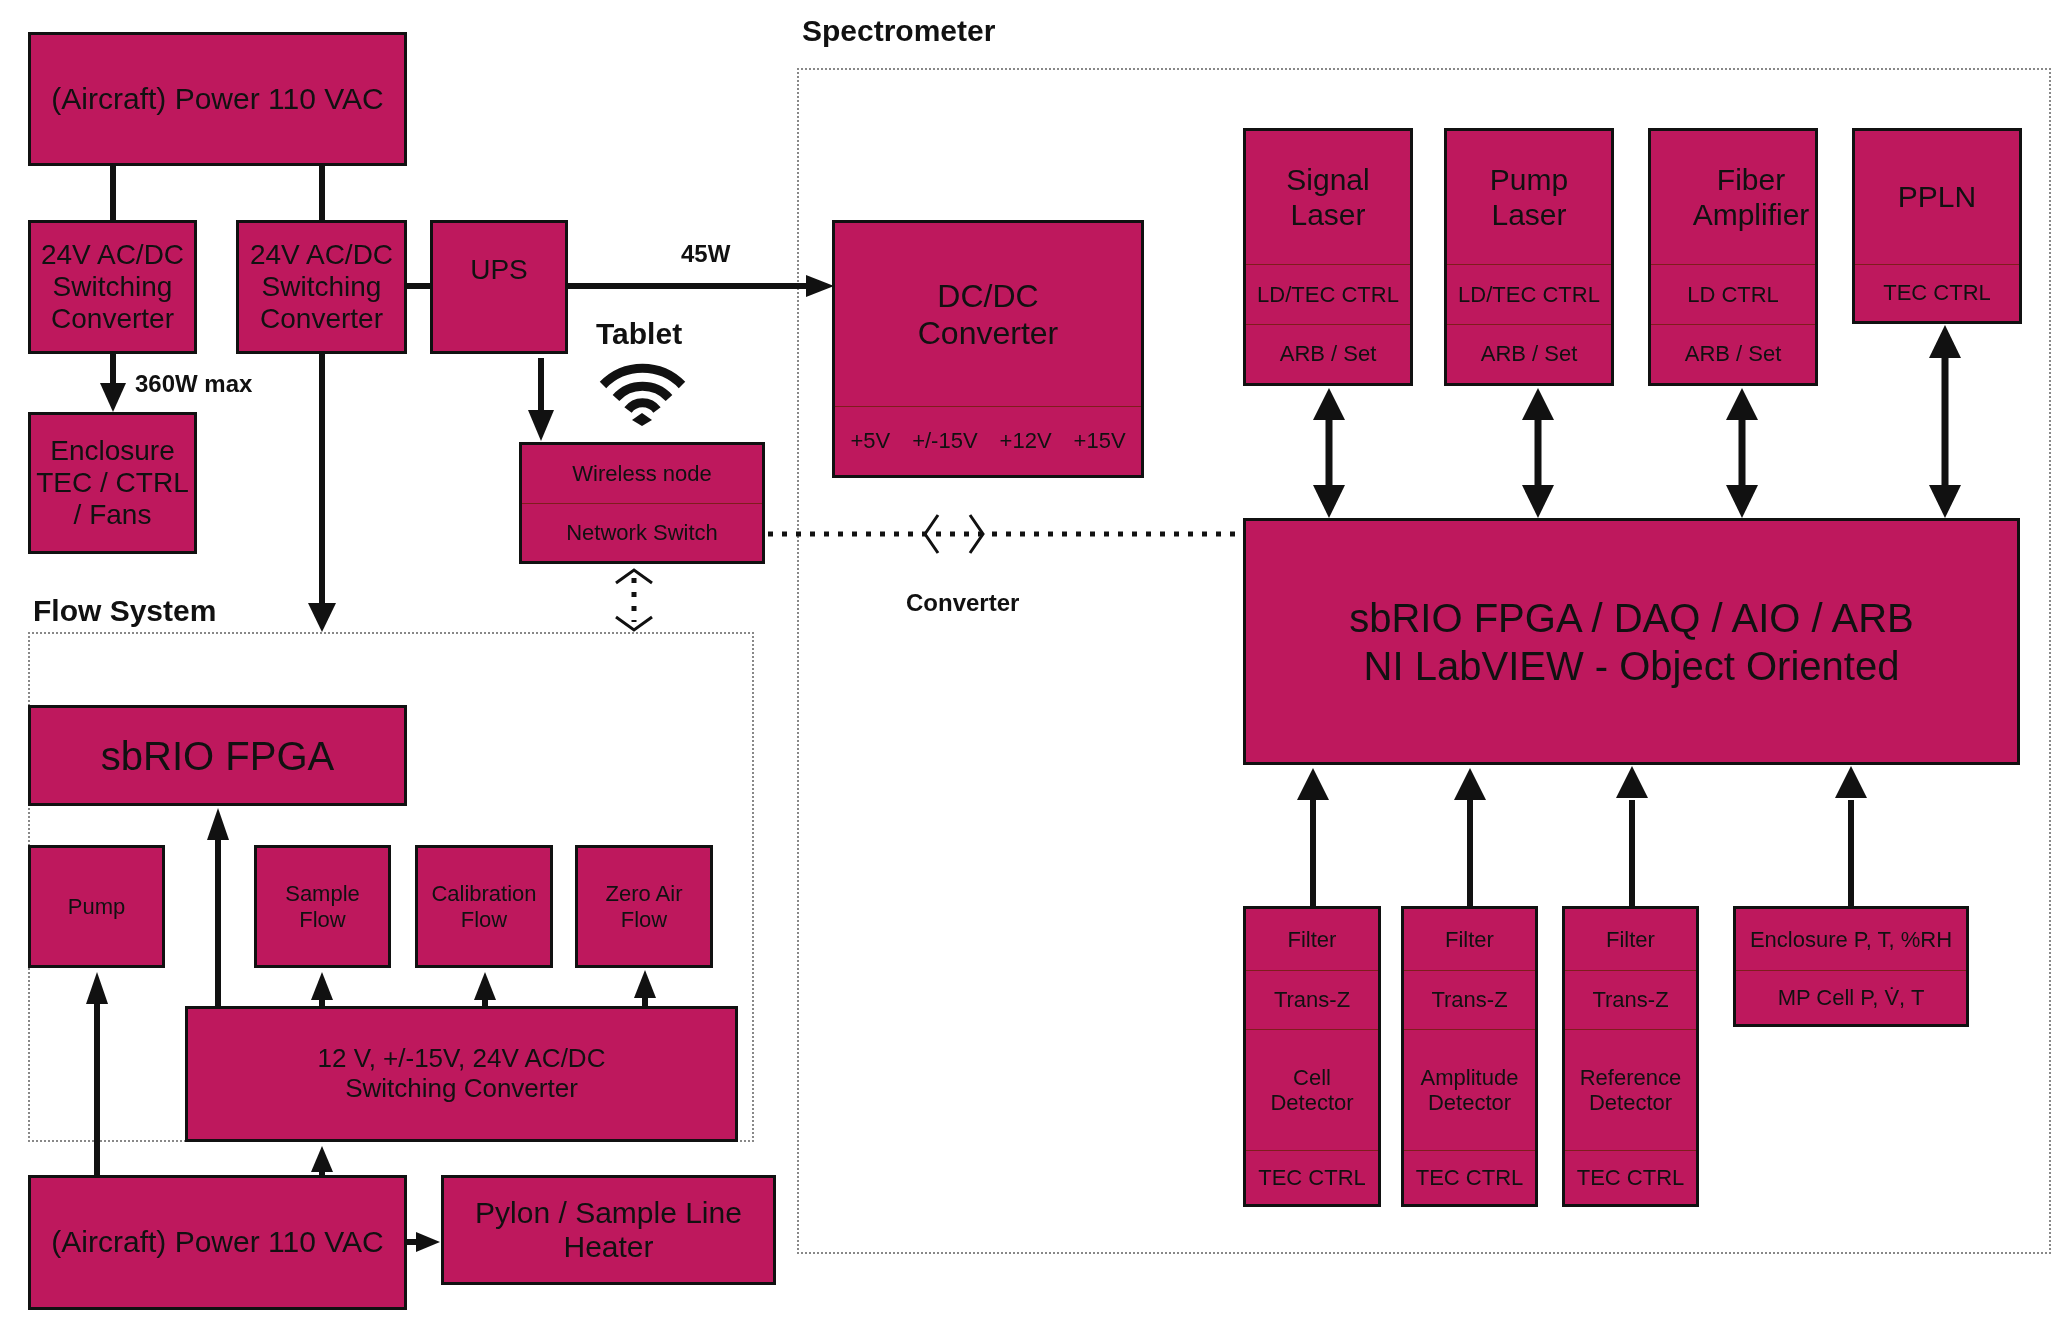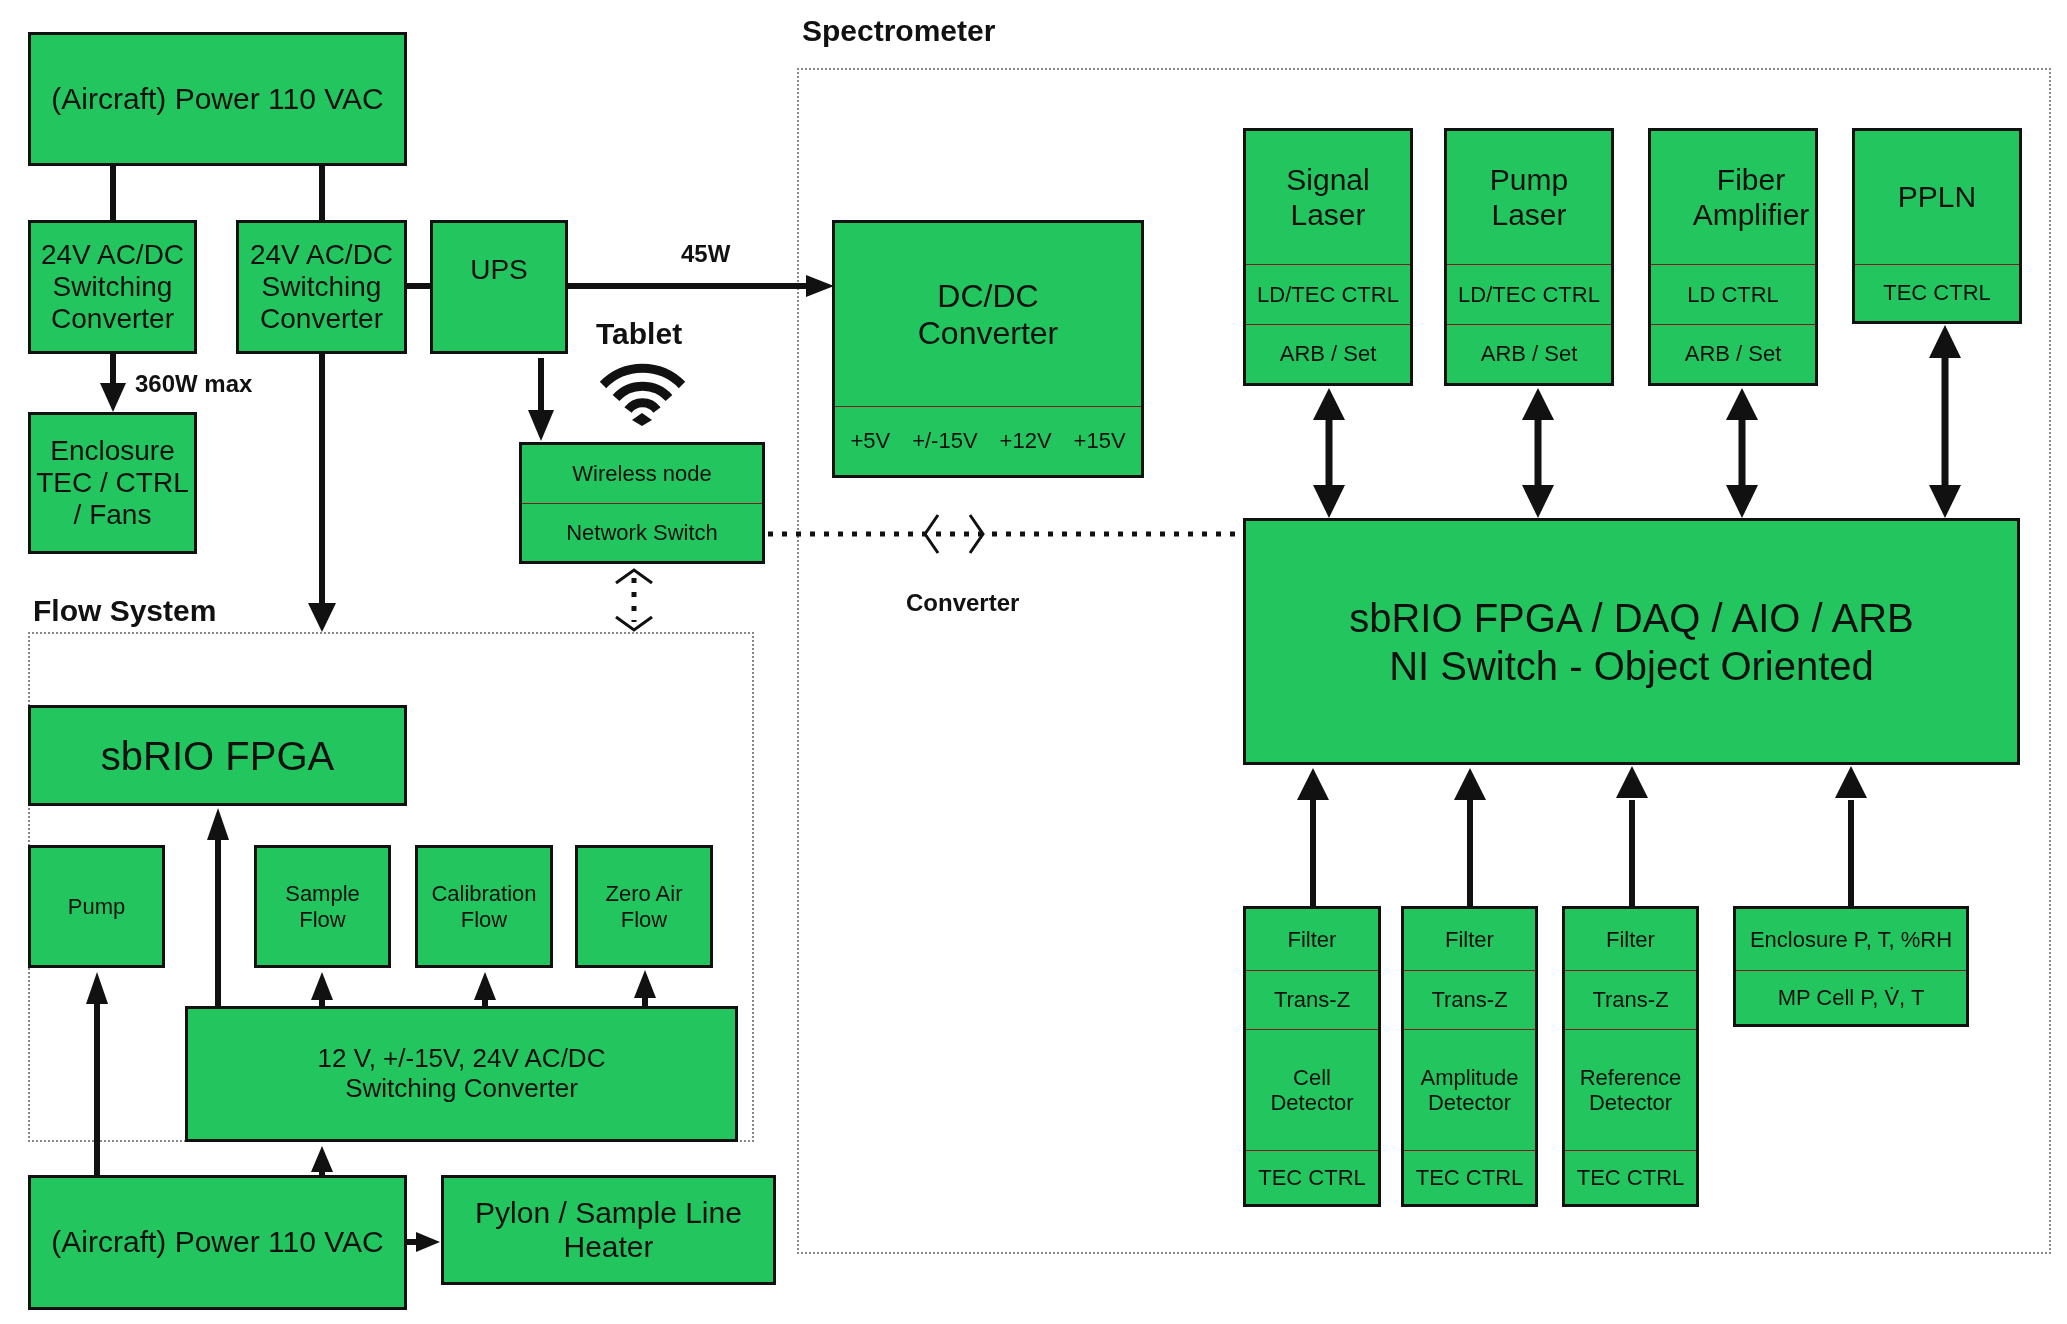--- a/index.html
+++ b/index.html
@@ -1,18 +1,18 @@
 <!DOCTYPE html>
 <html><head>
 <meta charset="utf-8">
 <style>
   html, body { margin: 0; padding: 0; background: #ffffff; }
   body { width: 2067px; height: 1324px; position: relative; overflow: hidden;
          font-family: "Liberation Sans", "DejaVu Sans", sans-serif; color: #111; }
-  .box { position: absolute; box-sizing: border-box; border: 3px solid #111; background: #22c55e;
+  .box { position: absolute; box-sizing: border-box; border: 3px solid #111; background: #be185d;
          display: flex; flex-direction: column; }
   .cell { flex: 1 1 auto; display: flex; align-items: center; justify-content: center;
           text-align: center; box-sizing: border-box; line-height: 1.15; white-space: pre-line; }
   .cell + .cell { border-top: 1px solid #7f1d1d; }
   .group { position: absolute; box-sizing: border-box; border: 2px dotted #888; }
   .label-bold { position: absolute; font-weight: bold; white-space: nowrap; }
   svg.wires { position: absolute; left: 0; top: 0; }
   .f28 { font-size: 28px; } .f30 { font-size: 30px; } .f32 { font-size: 32px; }
   .f22 { font-size: 22px; } .f26 { font-size: 26px; }
   .f40 { font-size: 40px; }
@@ -166,21 +166,21 @@
   <div class="cell f22">ARB / Set</div>
 </div>
 <div class="box" style="left:1852px; top:128px; width:170px; height:196px;">
   <div class="cell f30" style="flex:0 0 133px;">PPLN</div>
   <div class="cell f22">TEC CTRL</div>
 </div>
 
 <div class="box" style="left:1243px; top:518px; width:777px; height:247px;">
   <div class="cell f40" style="flex-direction:column; line-height:1.2;">
     <span>sbRIO FPGA / DAQ / AIO / ARB</span>
-    <span>NI Switch - Object Oriented</span>
+    <span>NI LabVIEW - Object Oriented</span>
   </div>
 </div>
 
 <div class="box" style="left:1243px; top:906px; width:138px; height:301px;">
   <div class="cell f22" style="flex:0 0 61px;">Filter</div>
   <div class="cell f22" style="flex:0 0 59px;">Trans-Z</div>
   <div class="cell f22" style="flex:0 0 121px;">Cell
 Detector</div>
   <div class="cell f22">TEC CTRL</div>
 </div>

